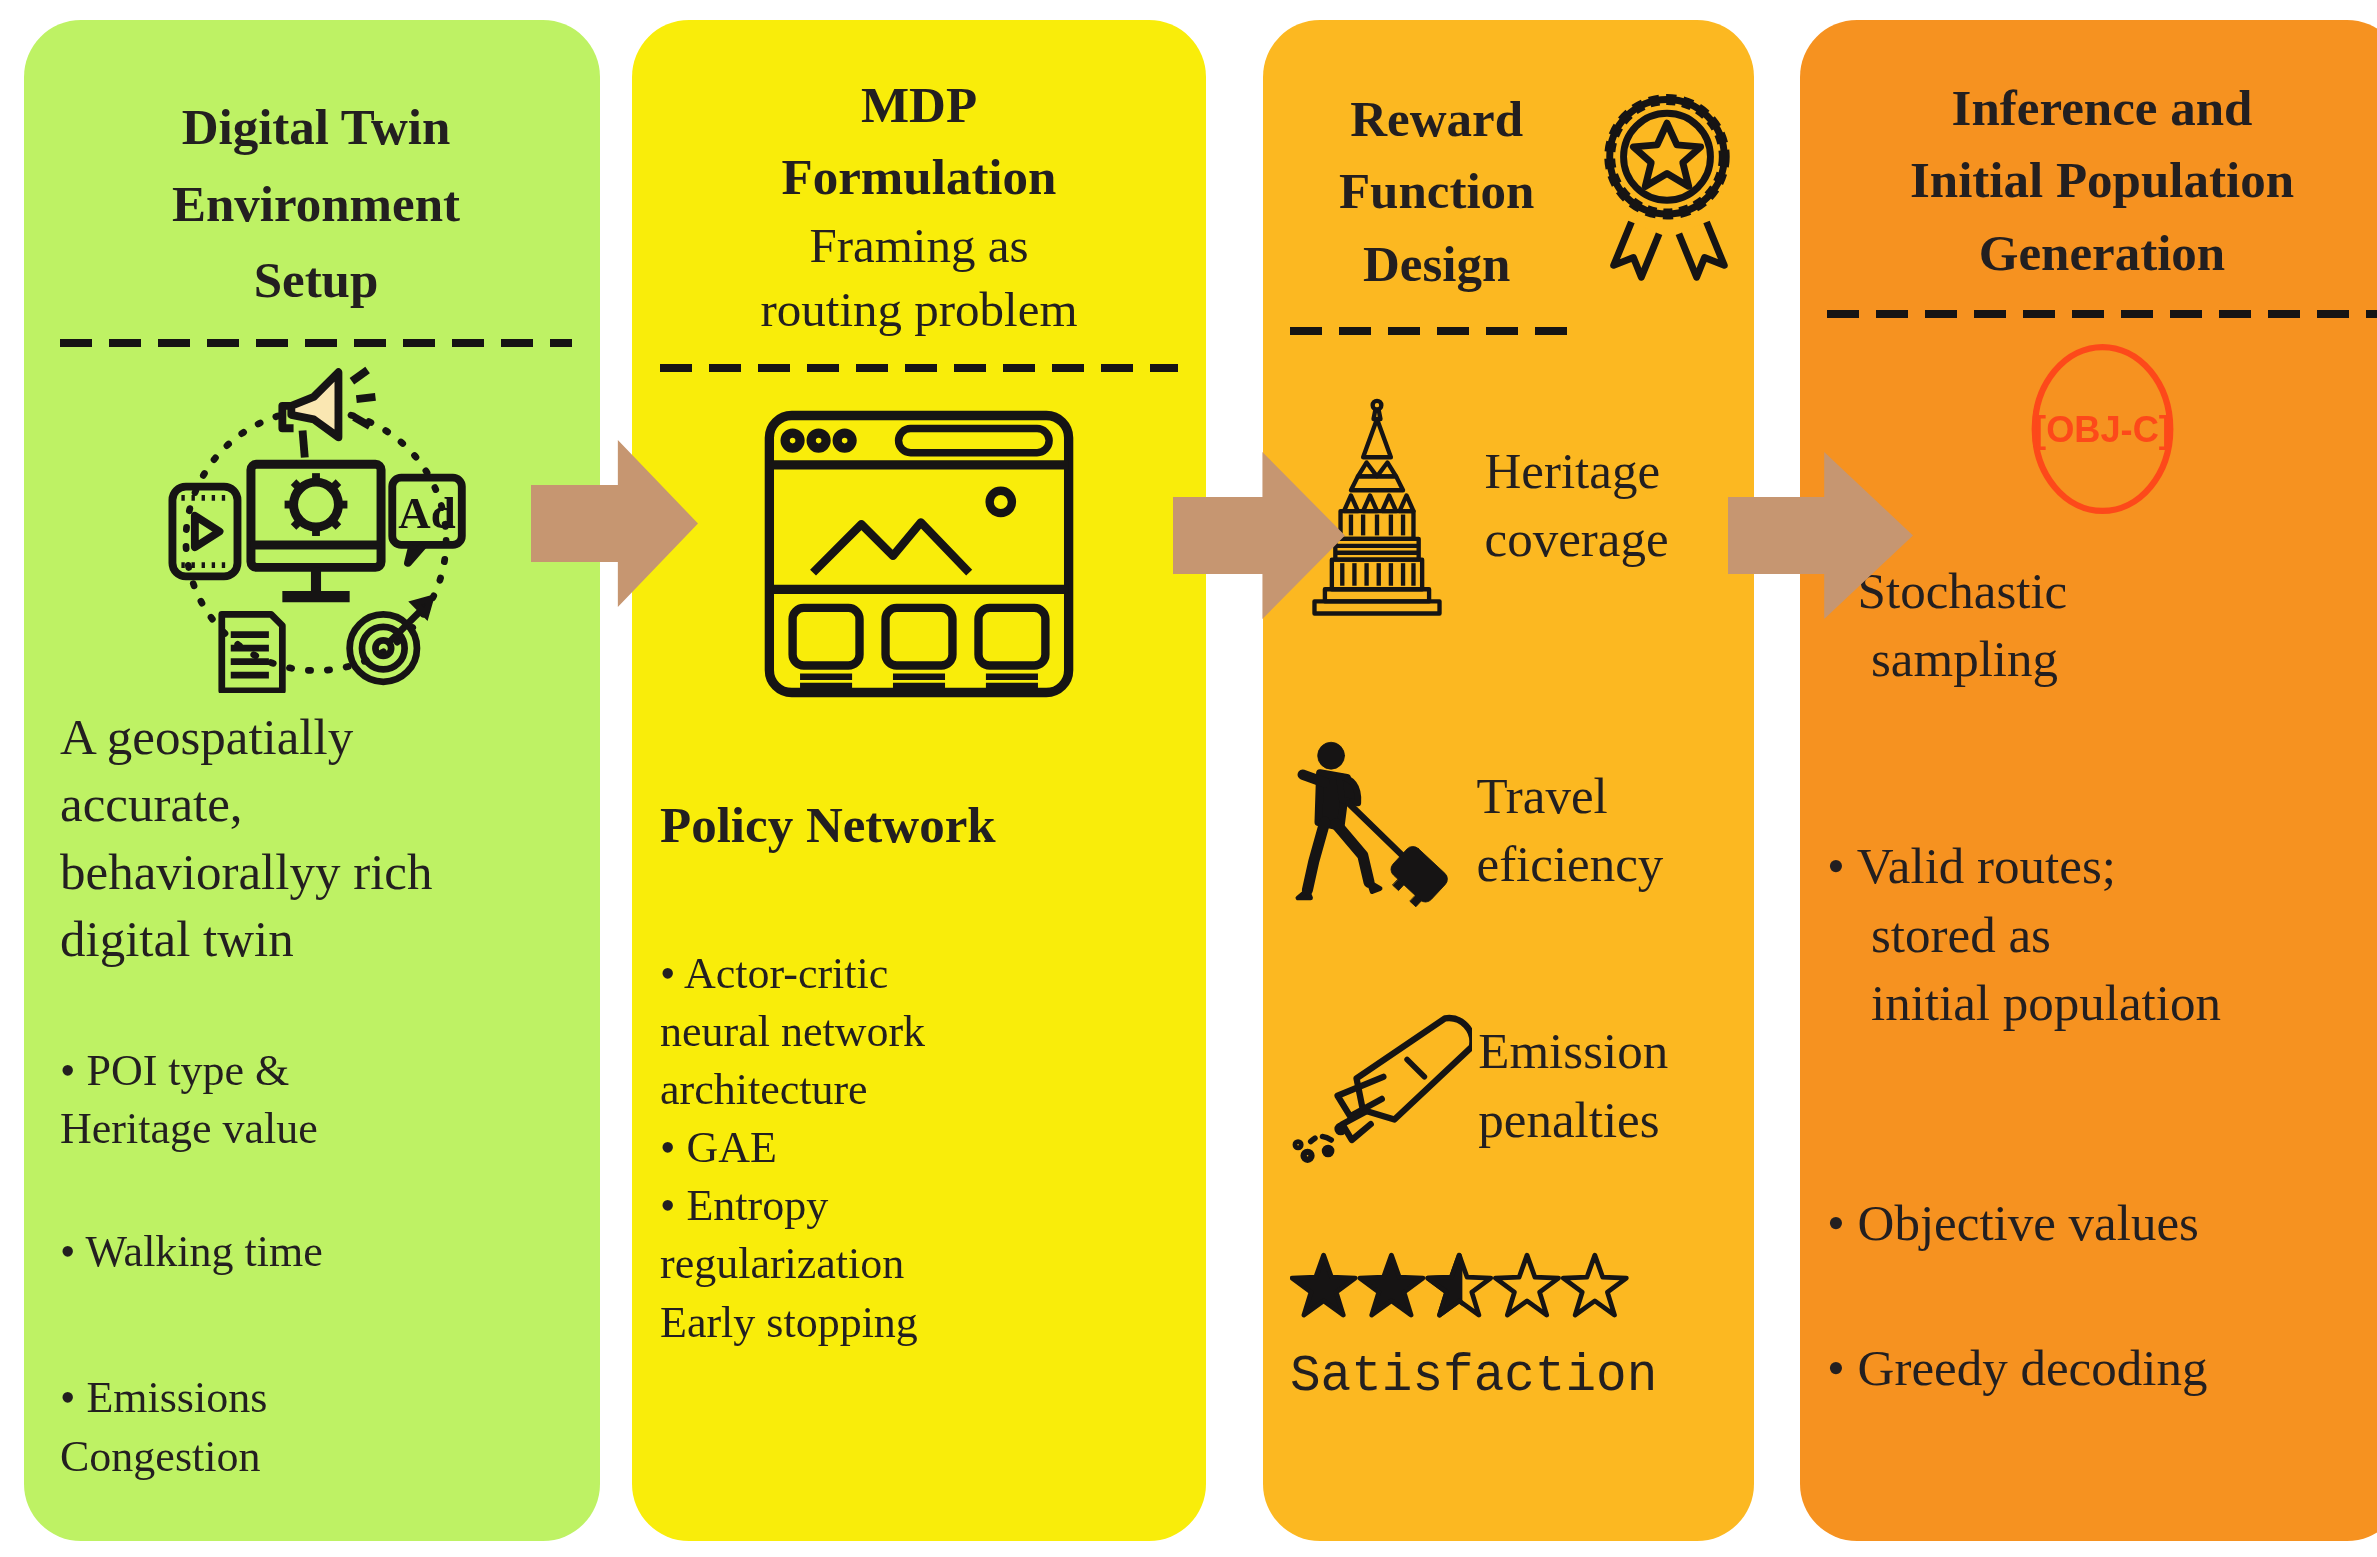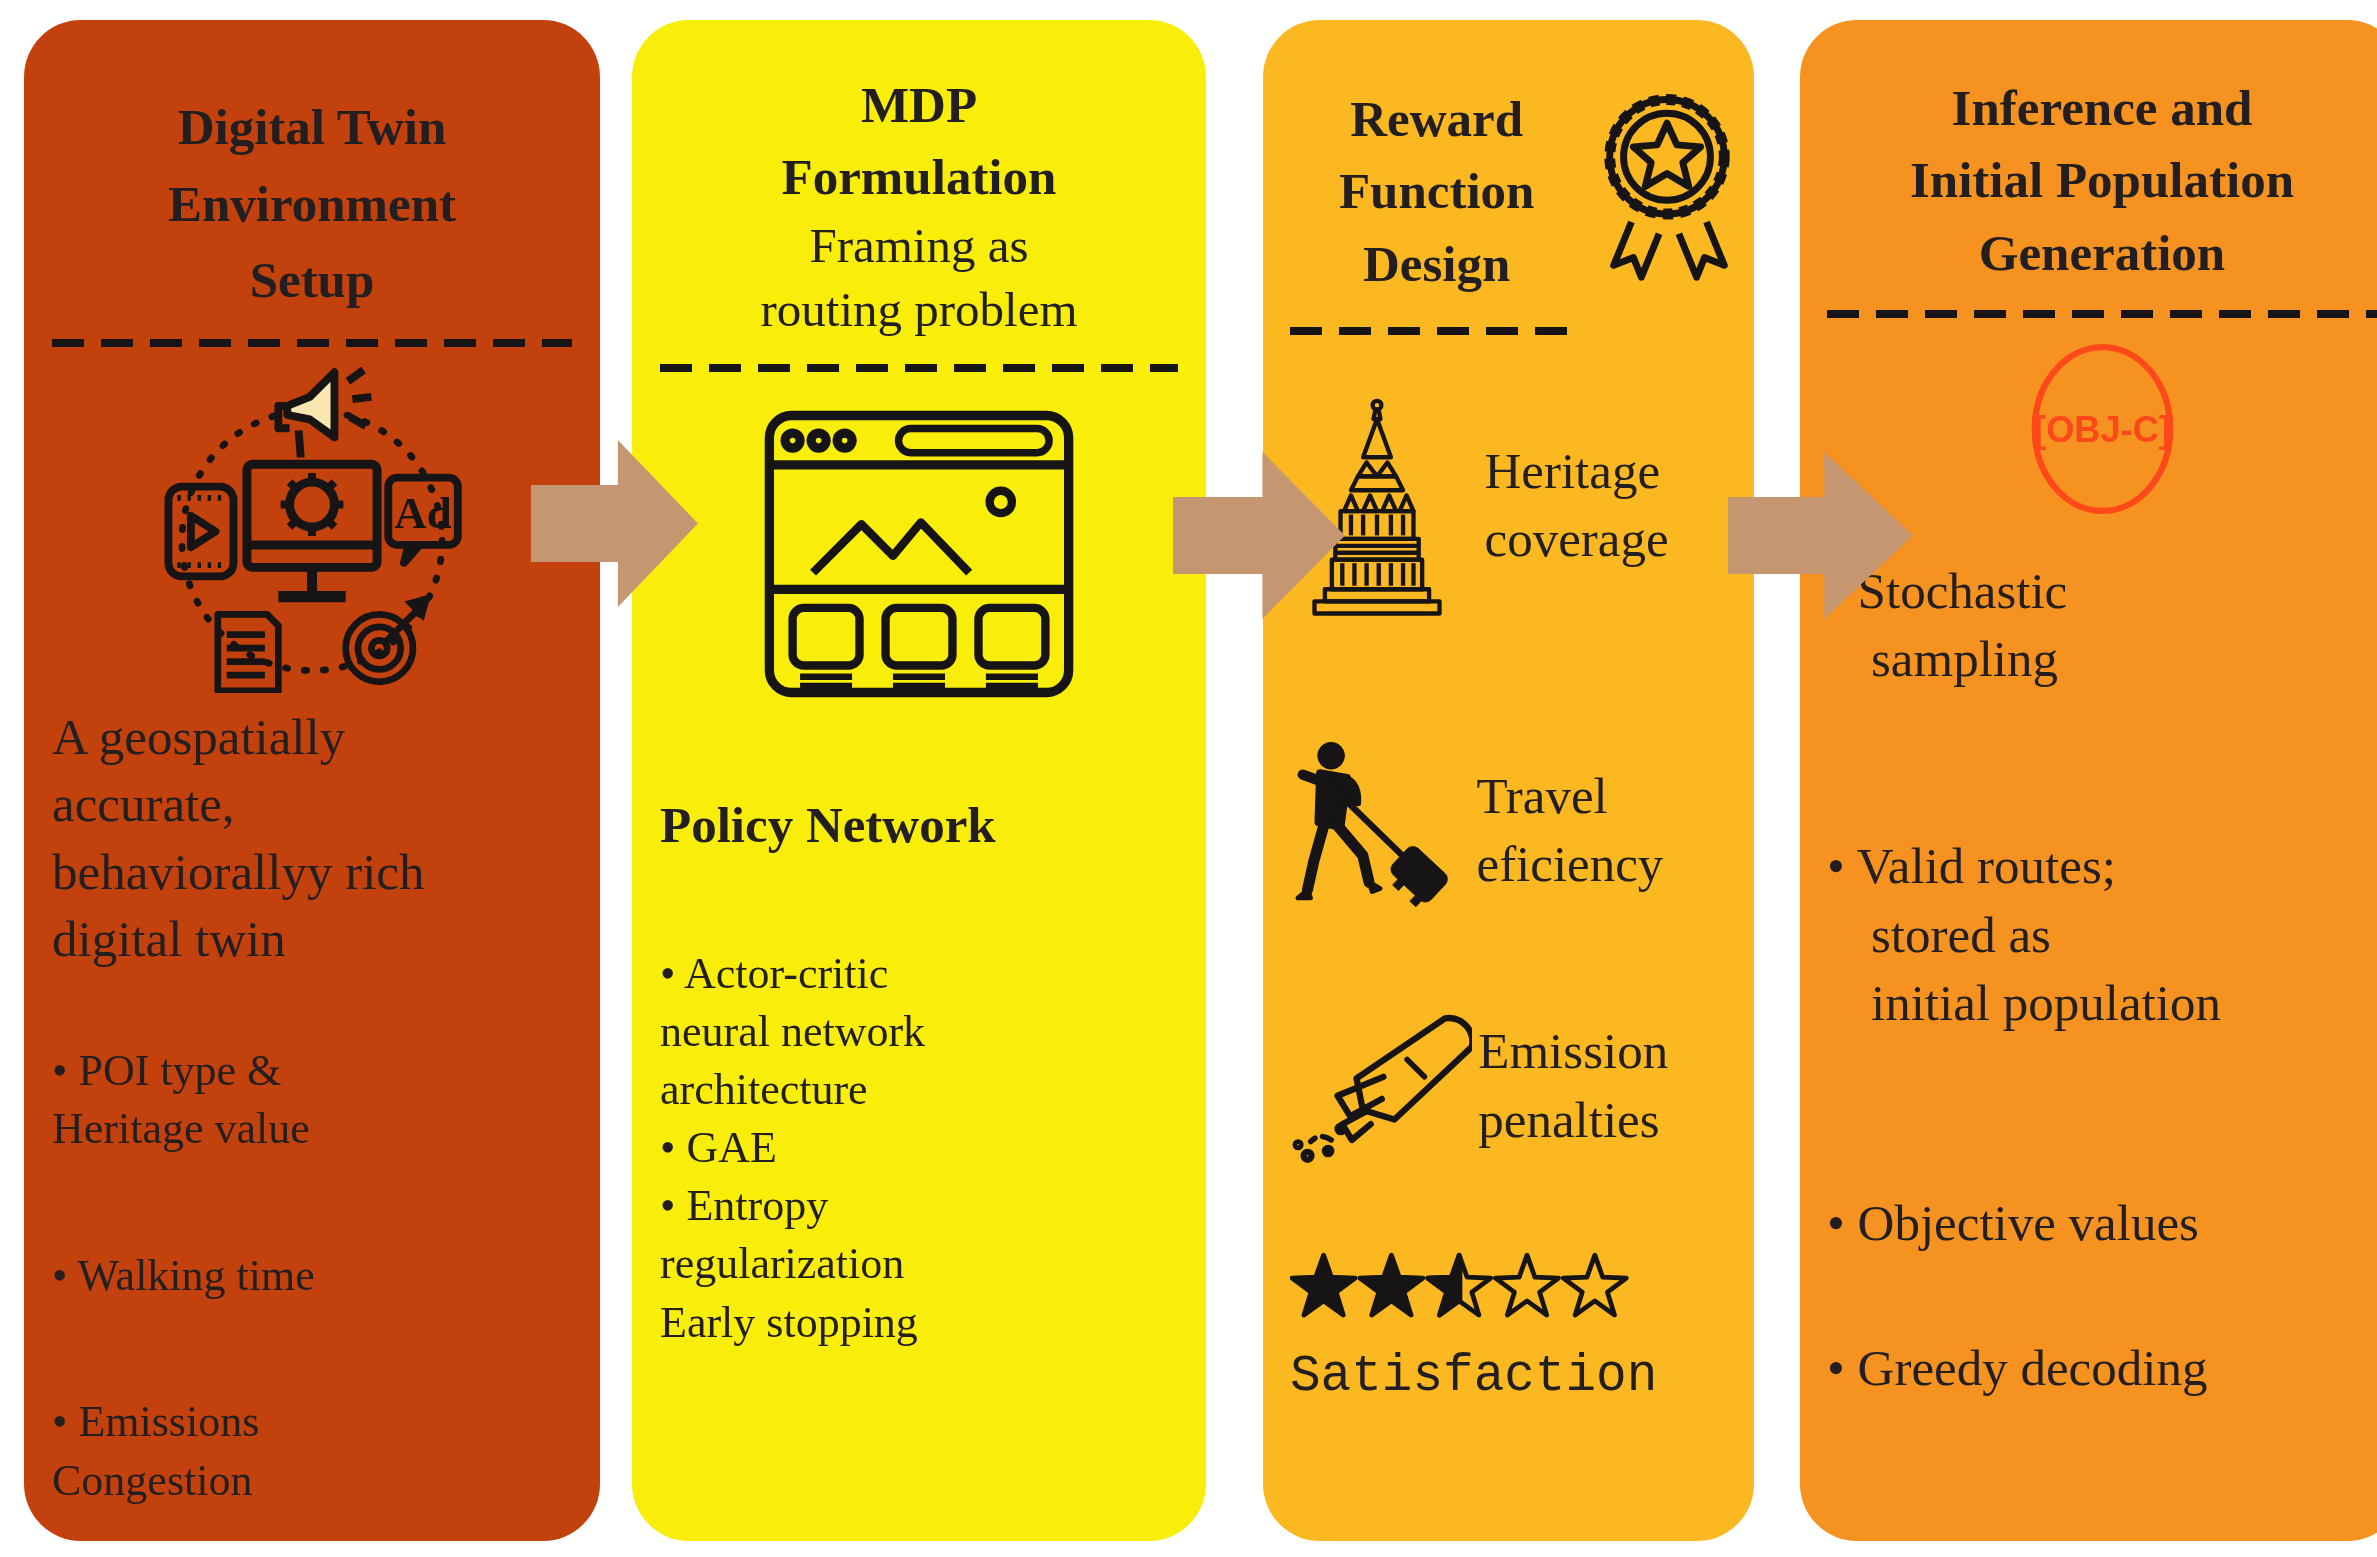--- a/index.html
+++ b/index.html
@@ -2,38 +2,38 @@
 <html style="font-size:12.6px"><head>
 <meta charset="utf-8">
 <style>
   html,body{margin:0;padding:0;background:#ffffff;}
   body{width:2377px;height:1558px;position:relative;
        font-family:"Liberation Serif","DejaVu Serif",serif;color:#231F20;
        -webkit-font-smoothing:antialiased;}
   .stage{position:absolute;inset:0;}
 
   .panel{position:absolute;top:20px;height:1521px;border-radius:57px;box-sizing:border-box;}
-  #panel1{left:24px;width:576px;background:#c2410c;padding:69px 28px 32px 28px;}
+  #panel1{left:24px;width:576px;background:#bef264;padding:69px 28px 32px 36px;}
   #panel2{left:632px;width:574px;background:#F9ED0A;padding:49px 28px 36px 28px;}
   #panel3{left:1263px;width:491px;background:#FCB821;padding:55px 8px 32px 27px;}
   #panel4{left:1800px;width:604px;background:#F69220;padding:52px 27px 32px 27px;}
 
   .ptitle{font-weight:bold;font-size:51px;line-height:1.5;text-align:center;}
   .ptitle.tight{line-height:1.42;}
   .subtitle{font-size:49px;line-height:1.32;text-align:center;}
   .divider{height:8px;margin-top:20.5px;
     background:repeating-linear-gradient(90deg,#161414 0 32px,transparent 32px 49px);}
   .body-text{font-size:51px;line-height:1.32;}
   .bullet-block{font-size:44px;line-height:1.32;}
 
   
   #p1-icon{display:block;margin:14px auto 0 auto;}
   #p1-desc{margin-top:11px;}
   .p1-b1{margin-top:69px;}
-  .p1-b2{margin-top:89px;}
+  .p1-b2{margin-top:65px;}
   .p1-b3{margin-top:88px;}
 
   
   #p2-icon{display:block;margin:35px auto 0 auto;}
   #p2-subhead{margin-top:88px;font-weight:bold;font-size:51px;line-height:1.42;text-align:left;}
   #p2-bullets{margin-top:84px;}
 
   
   .p3-header{display:flex;align-items:flex-start;gap:4.7px;}
   .p3-title{flex:1;margin-top:8px;}

